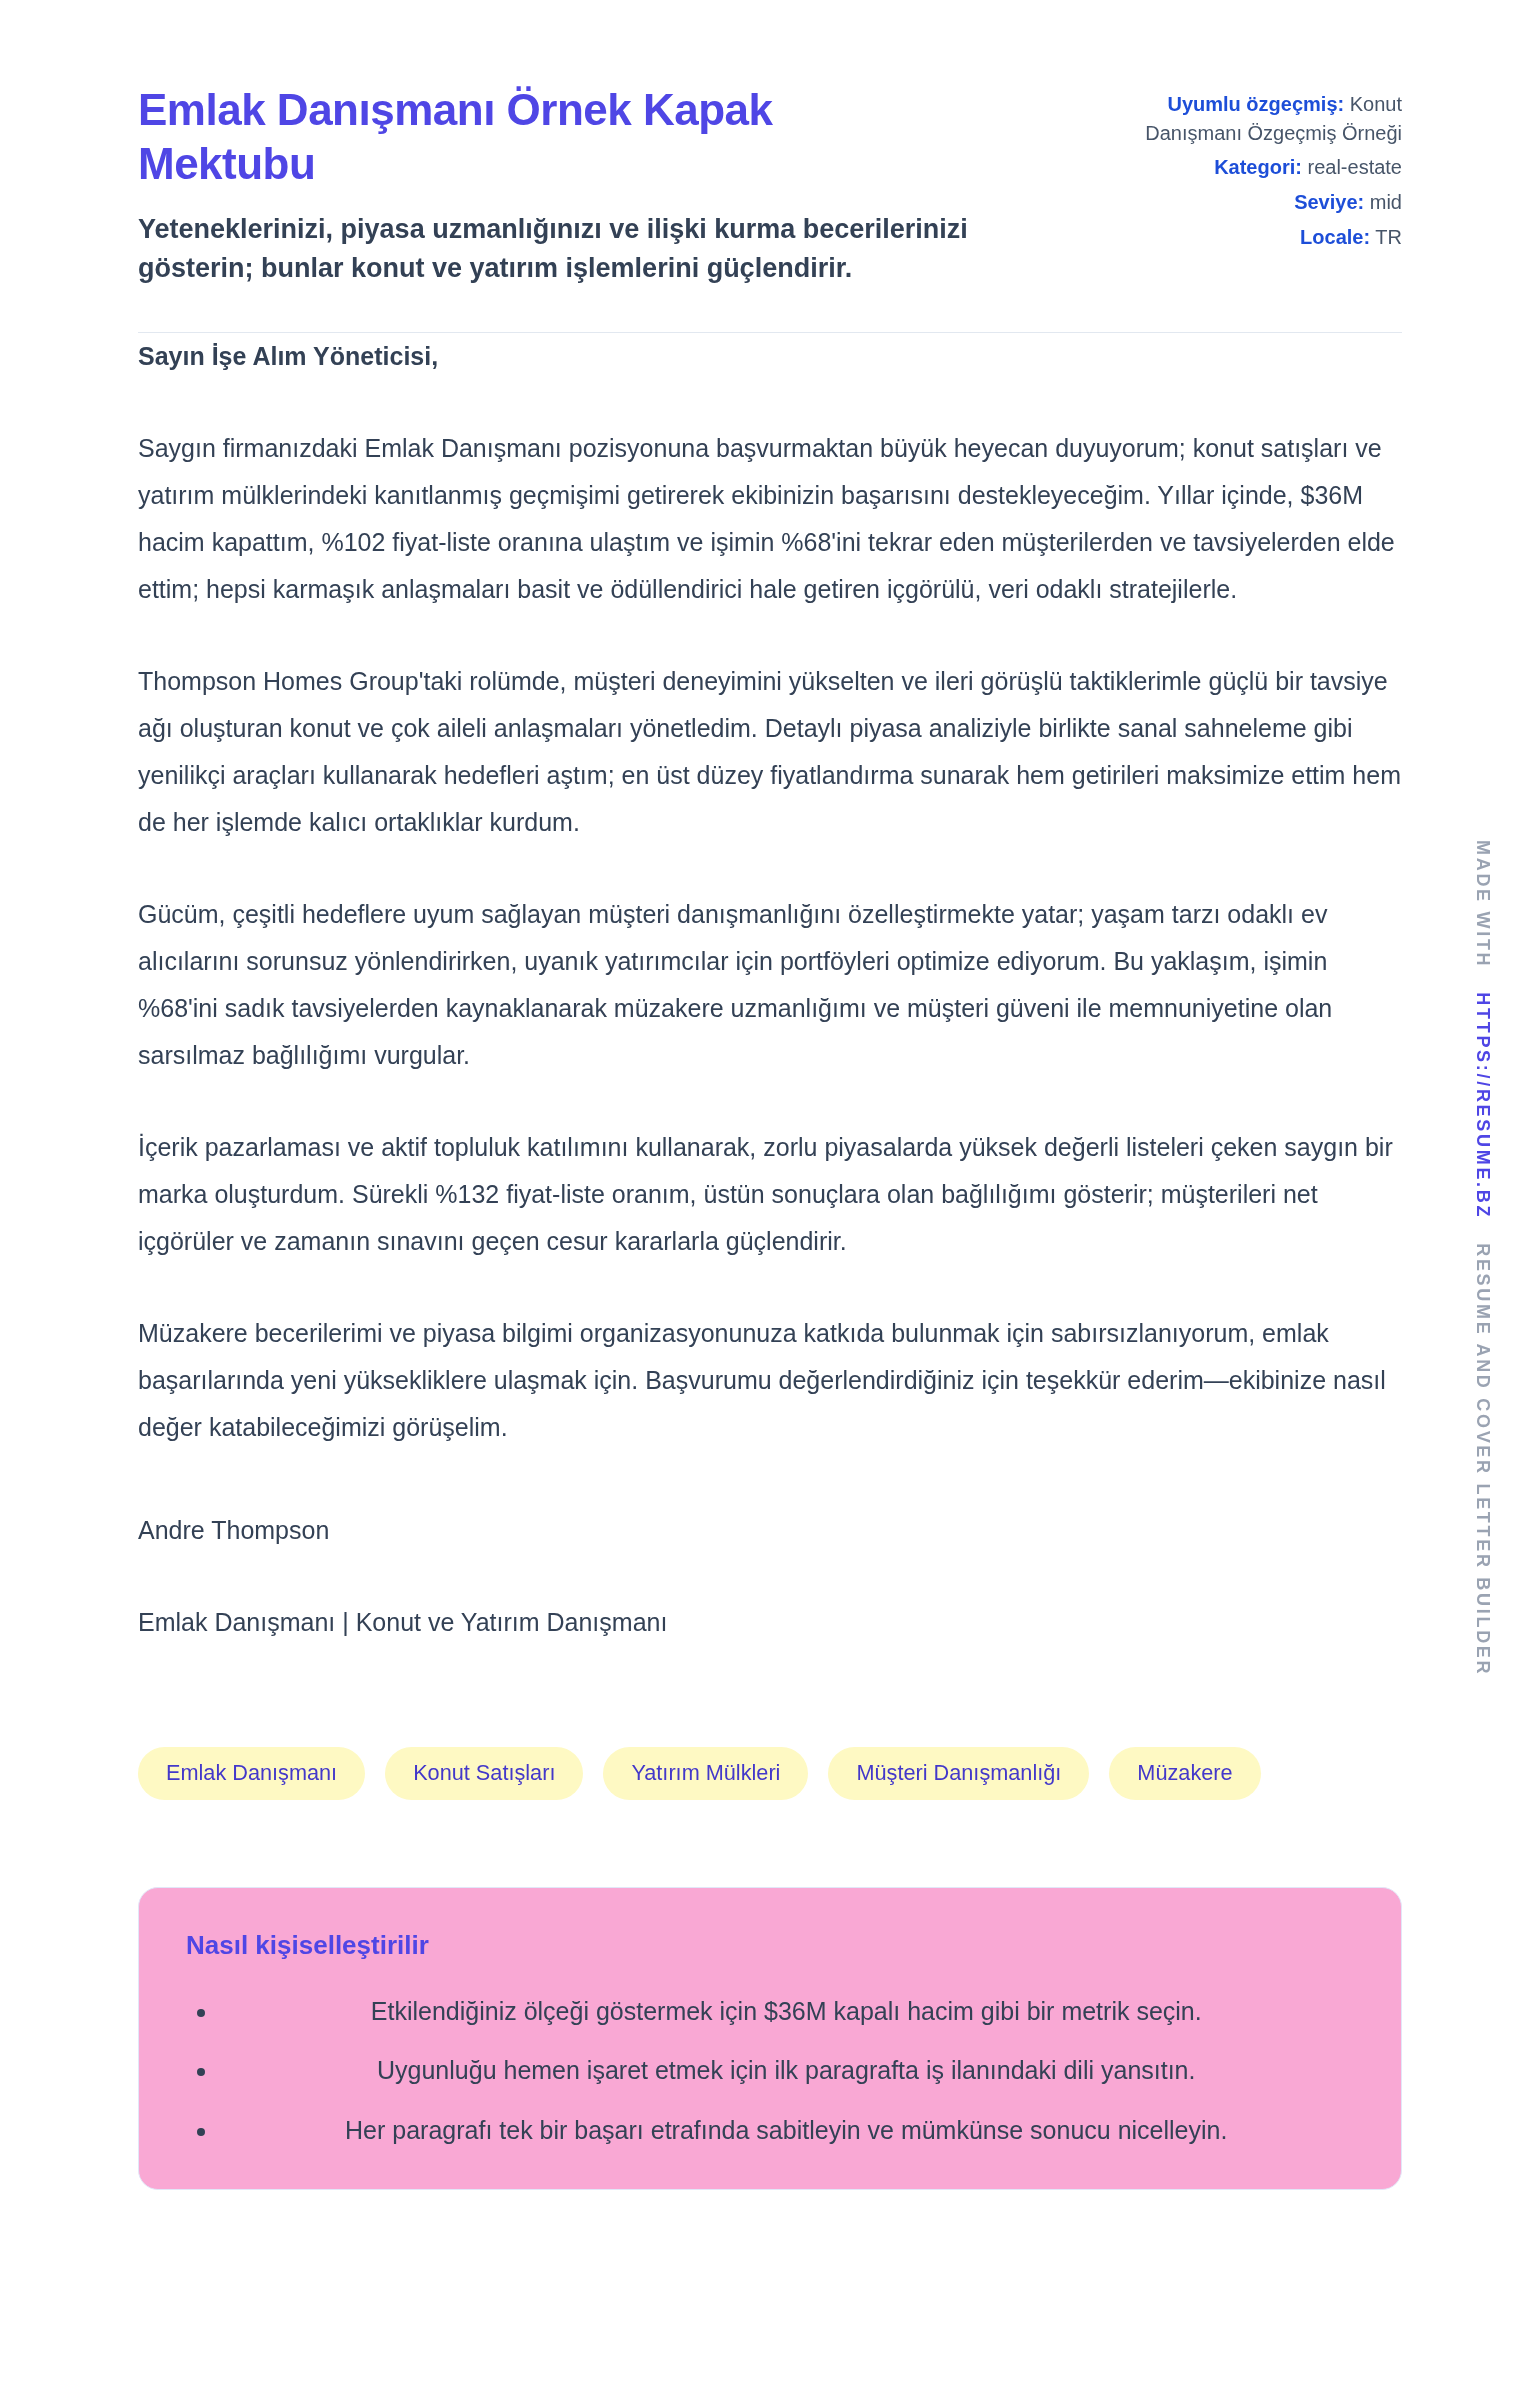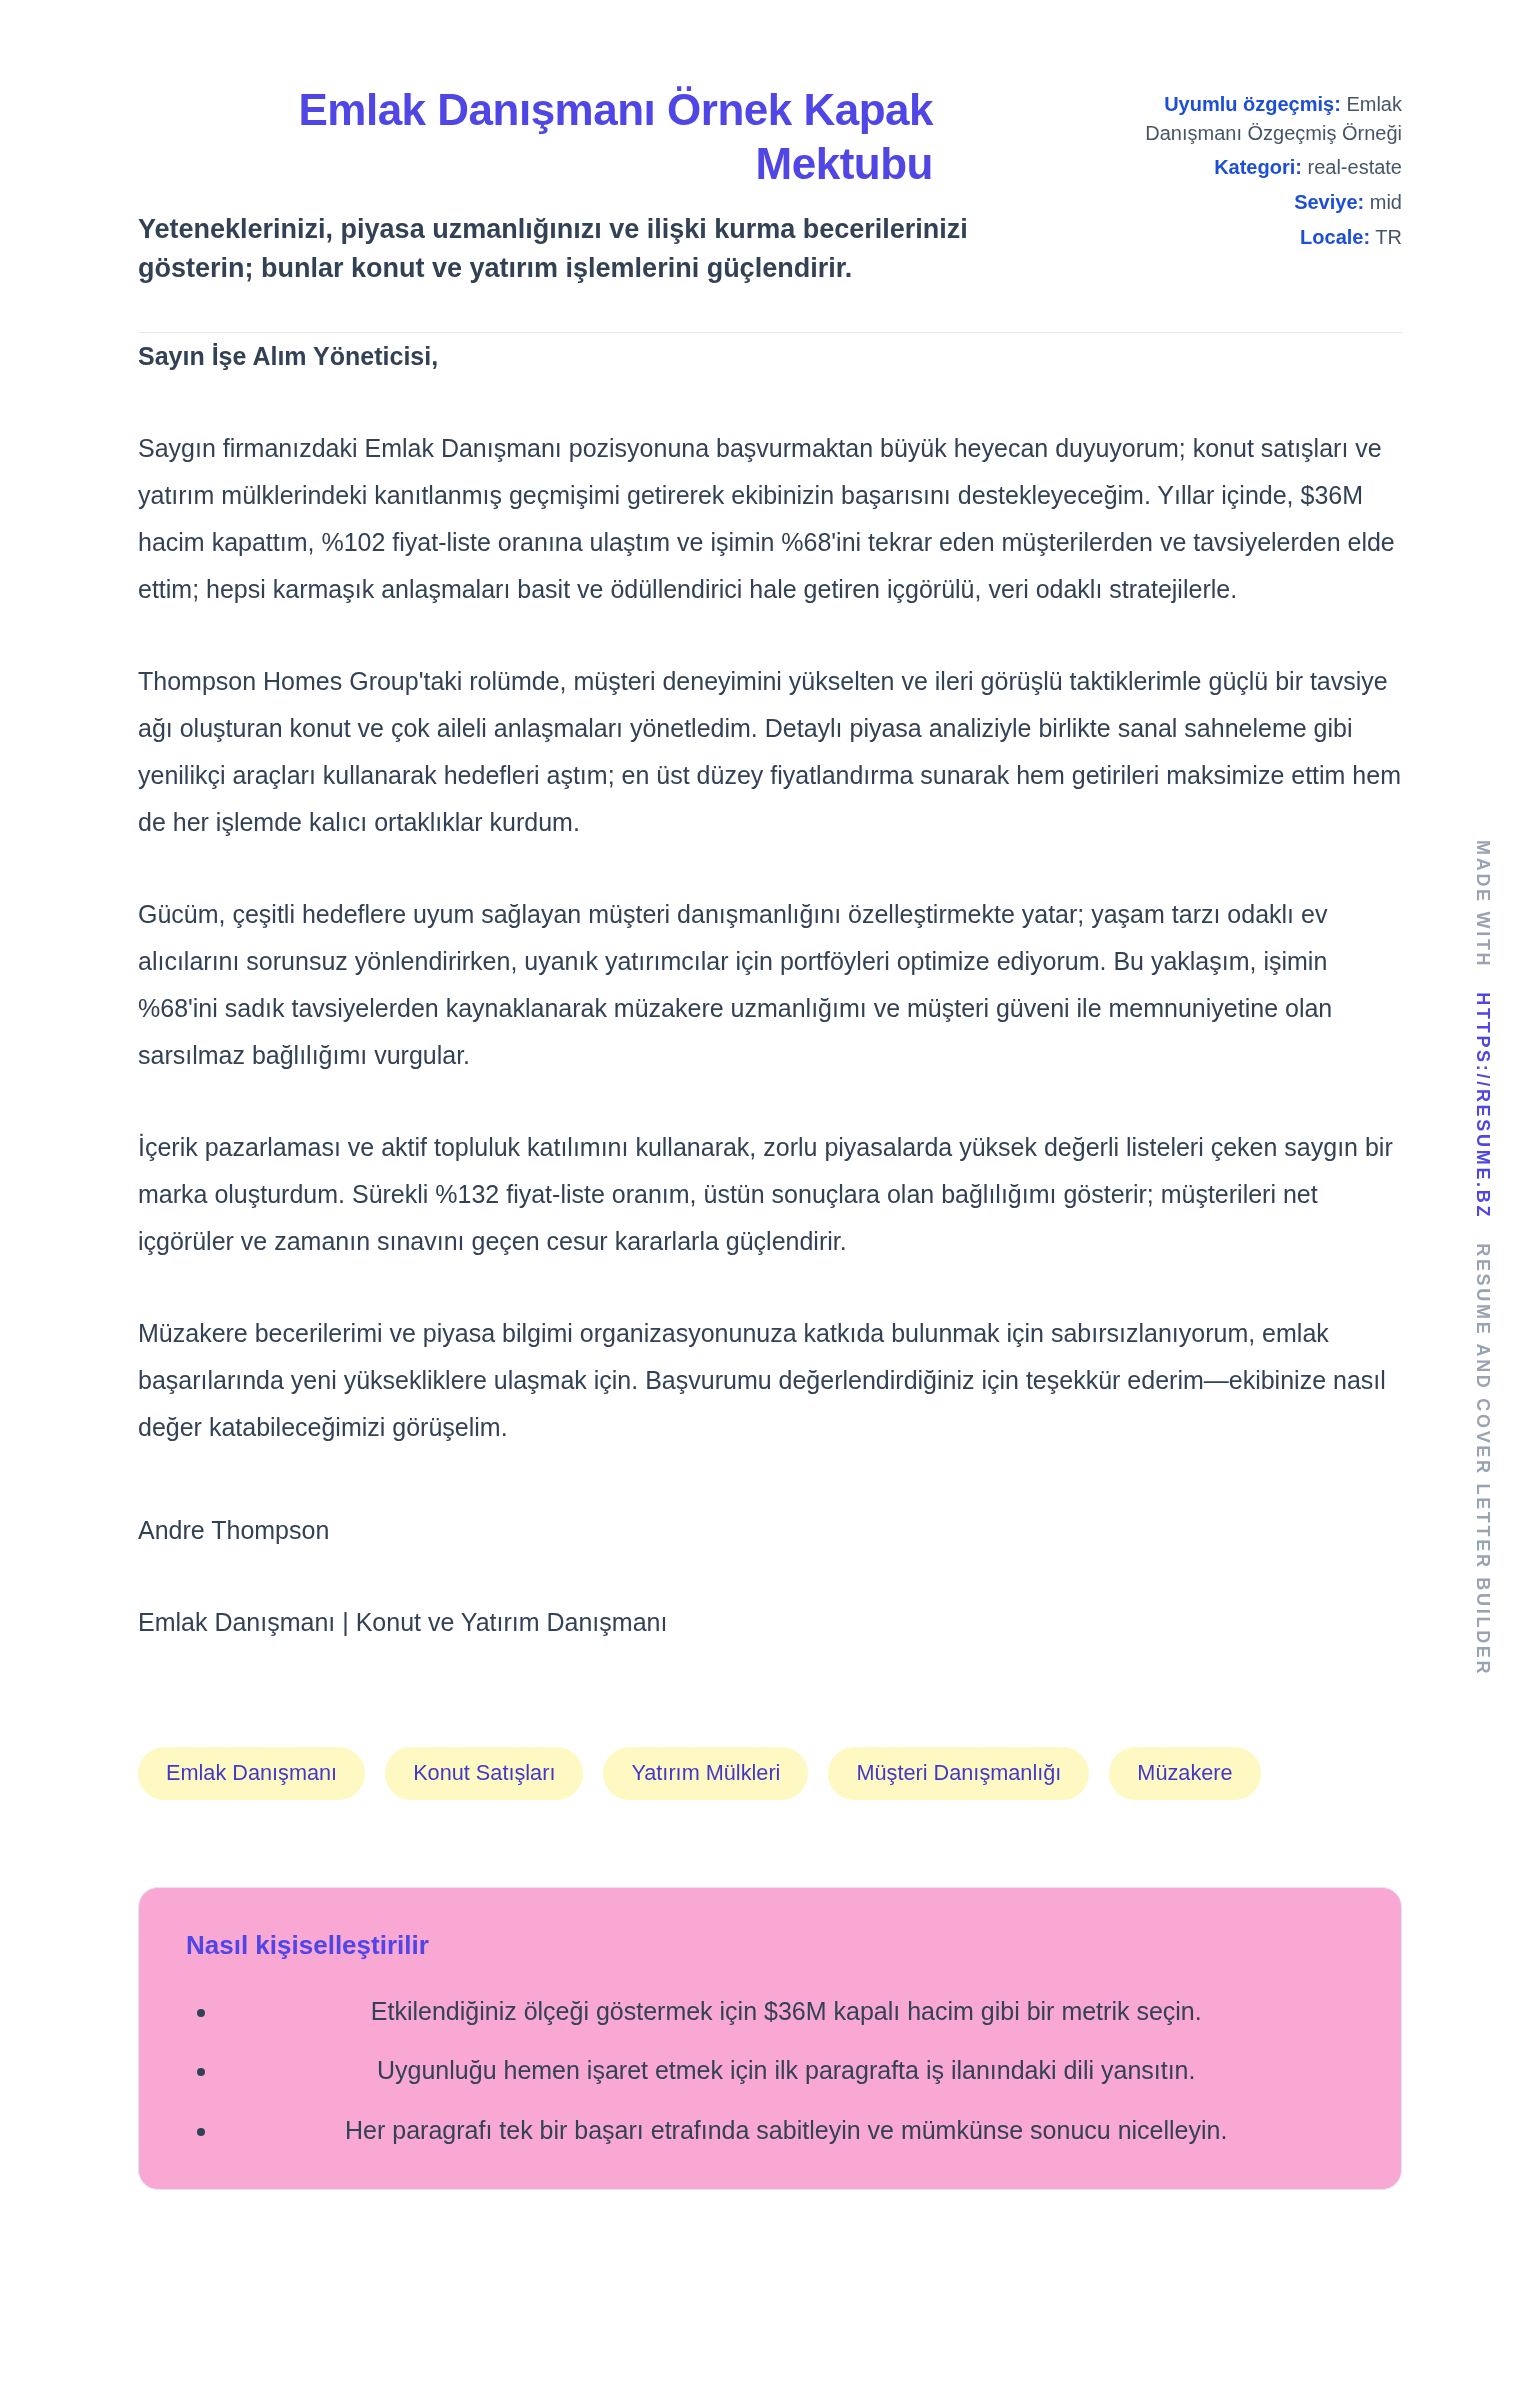--- a/index.html
+++ b/index.html
@@ -20,21 +20,20 @@
   .header { display: flex; justify-content: space-between; align-items: flex-start; gap: 36px; }
   .header-left { flex: 1 1 auto; }
   .page-title {
     margin: 0 0 20px 0;
     max-width: 795px;
     font-size: 44px;
     line-height: 1.22;
     font-weight: 700;
     letter-spacing: -0.5px;
     color: #4f46e5;
-    text-align: right;
   }
   .page-subtitle {
     margin: 0;
     max-width: 921px;
     font-size: 27px;
     line-height: 1.45;
     font-weight: 700;
     color: #334155;
   }
   .meta { width: 282px; flex: 0 0 auto; text-align: right; font-size: 20px; line-height: 1.42; color: #475569; padding-top: 7.2px; }
@@ -99,21 +98,21 @@
 <div class="content">
 
   <div class="header">
     <div class="header-left">
       <h1 class="page-title">Emlak Danışmanı Örnek Kapak Mektubu</h1>
       <p class="page-subtitle">Yeteneklerinizi, piyasa uzmanlığınızı ve ilişki kurma becerilerinizi gösterin; bunlar konut ve yatırım işlemlerini güçlendirir.</p>
     </div>
     <div class="meta">
       <div class="meta-row">
         <span class="meta-label">Uyumlu özgeçmiş:</span>
-        <span class="meta-value">Emlak Danışmanı Özgeçmiş Örneği</span>
+        <span class="meta-value">Konut Danışmanı Özgeçmiş Örneği</span>
       </div>
       <div class="meta-row">
         <span class="meta-label">Kategori:</span>
         <span class="meta-value">real-estate</span>
       </div>
       <div class="meta-row">
         <span class="meta-label">Seviye:</span>
         <span class="meta-value">mid</span>
       </div>
       <div class="meta-row">

